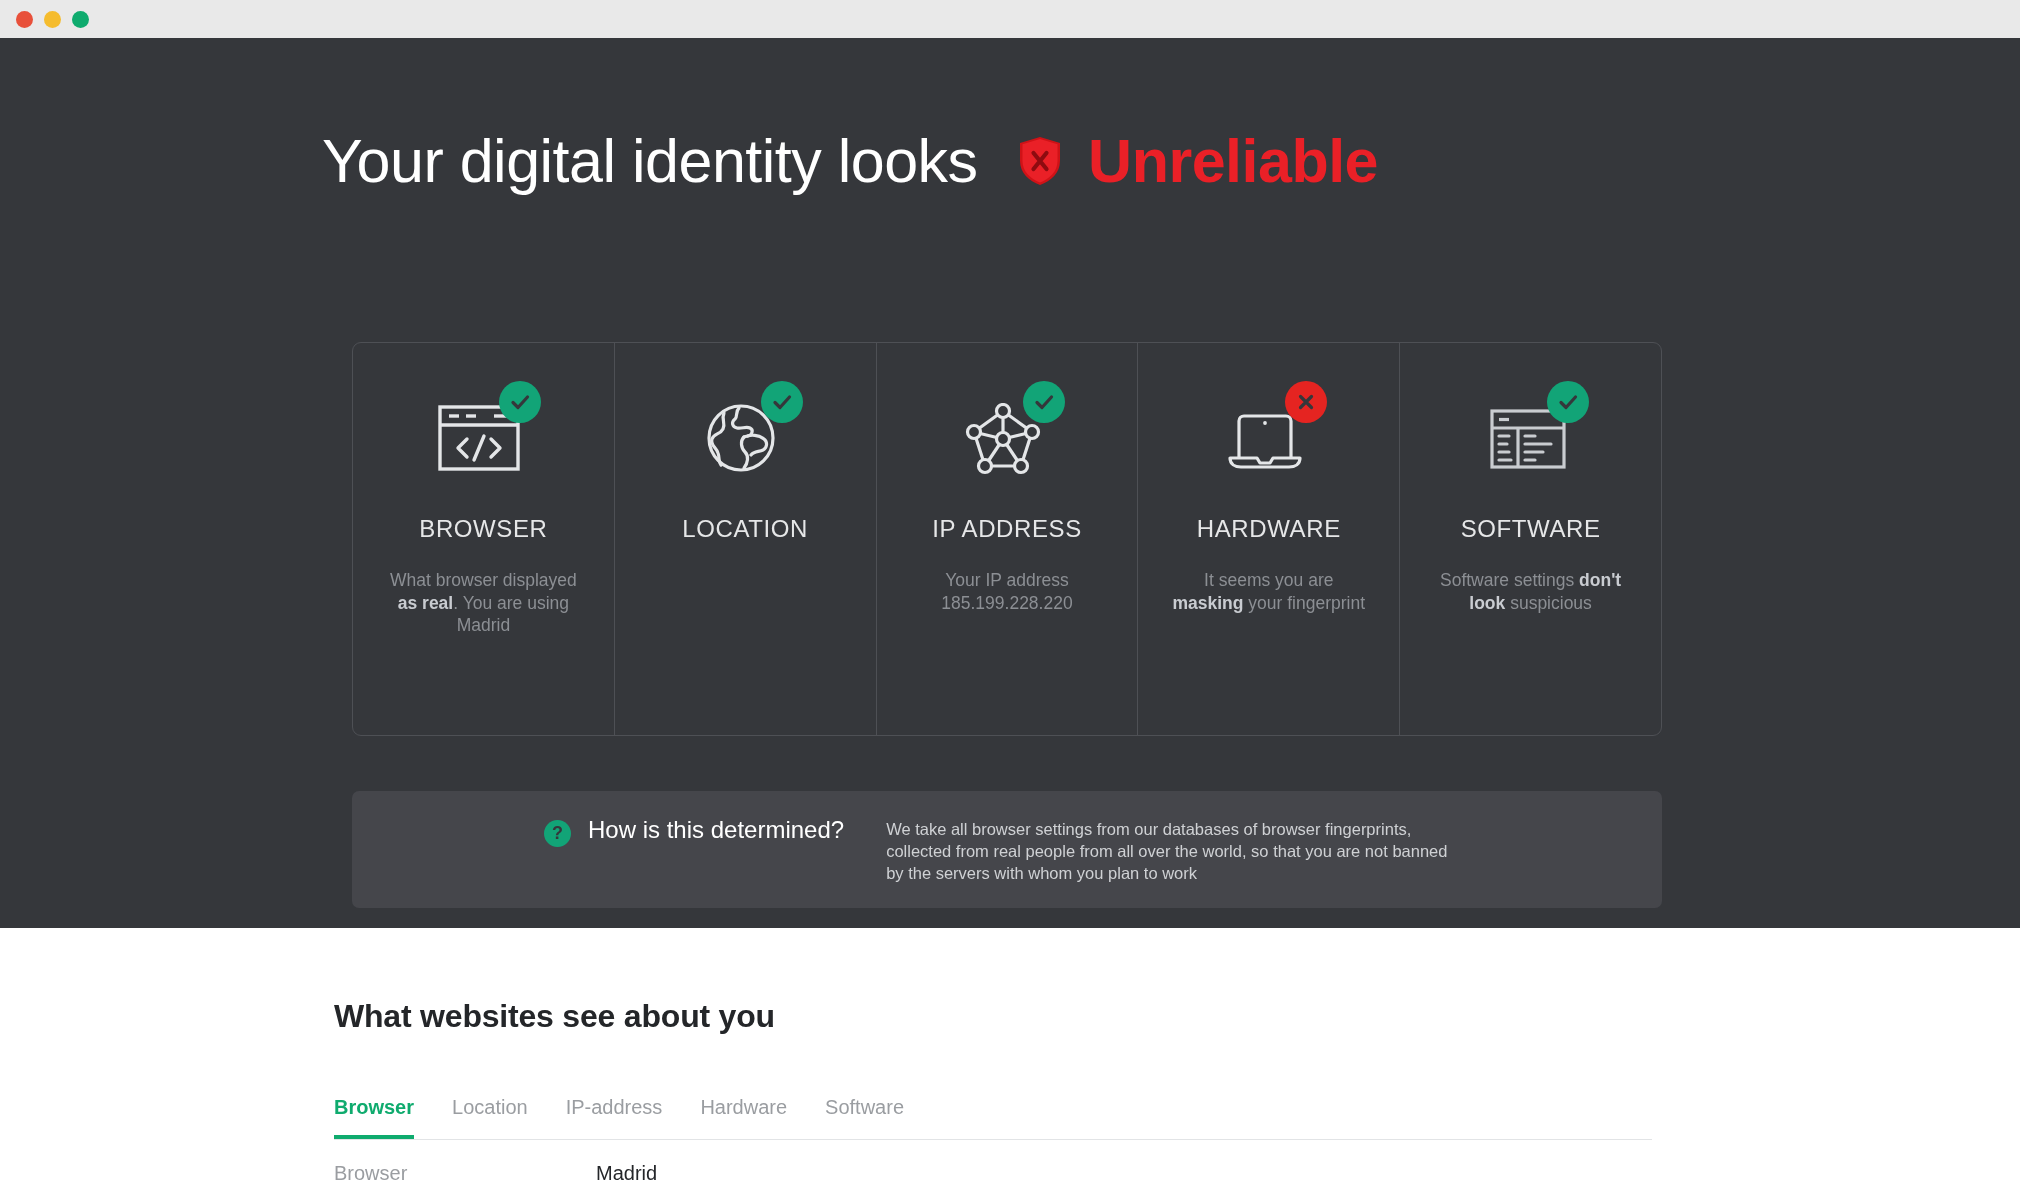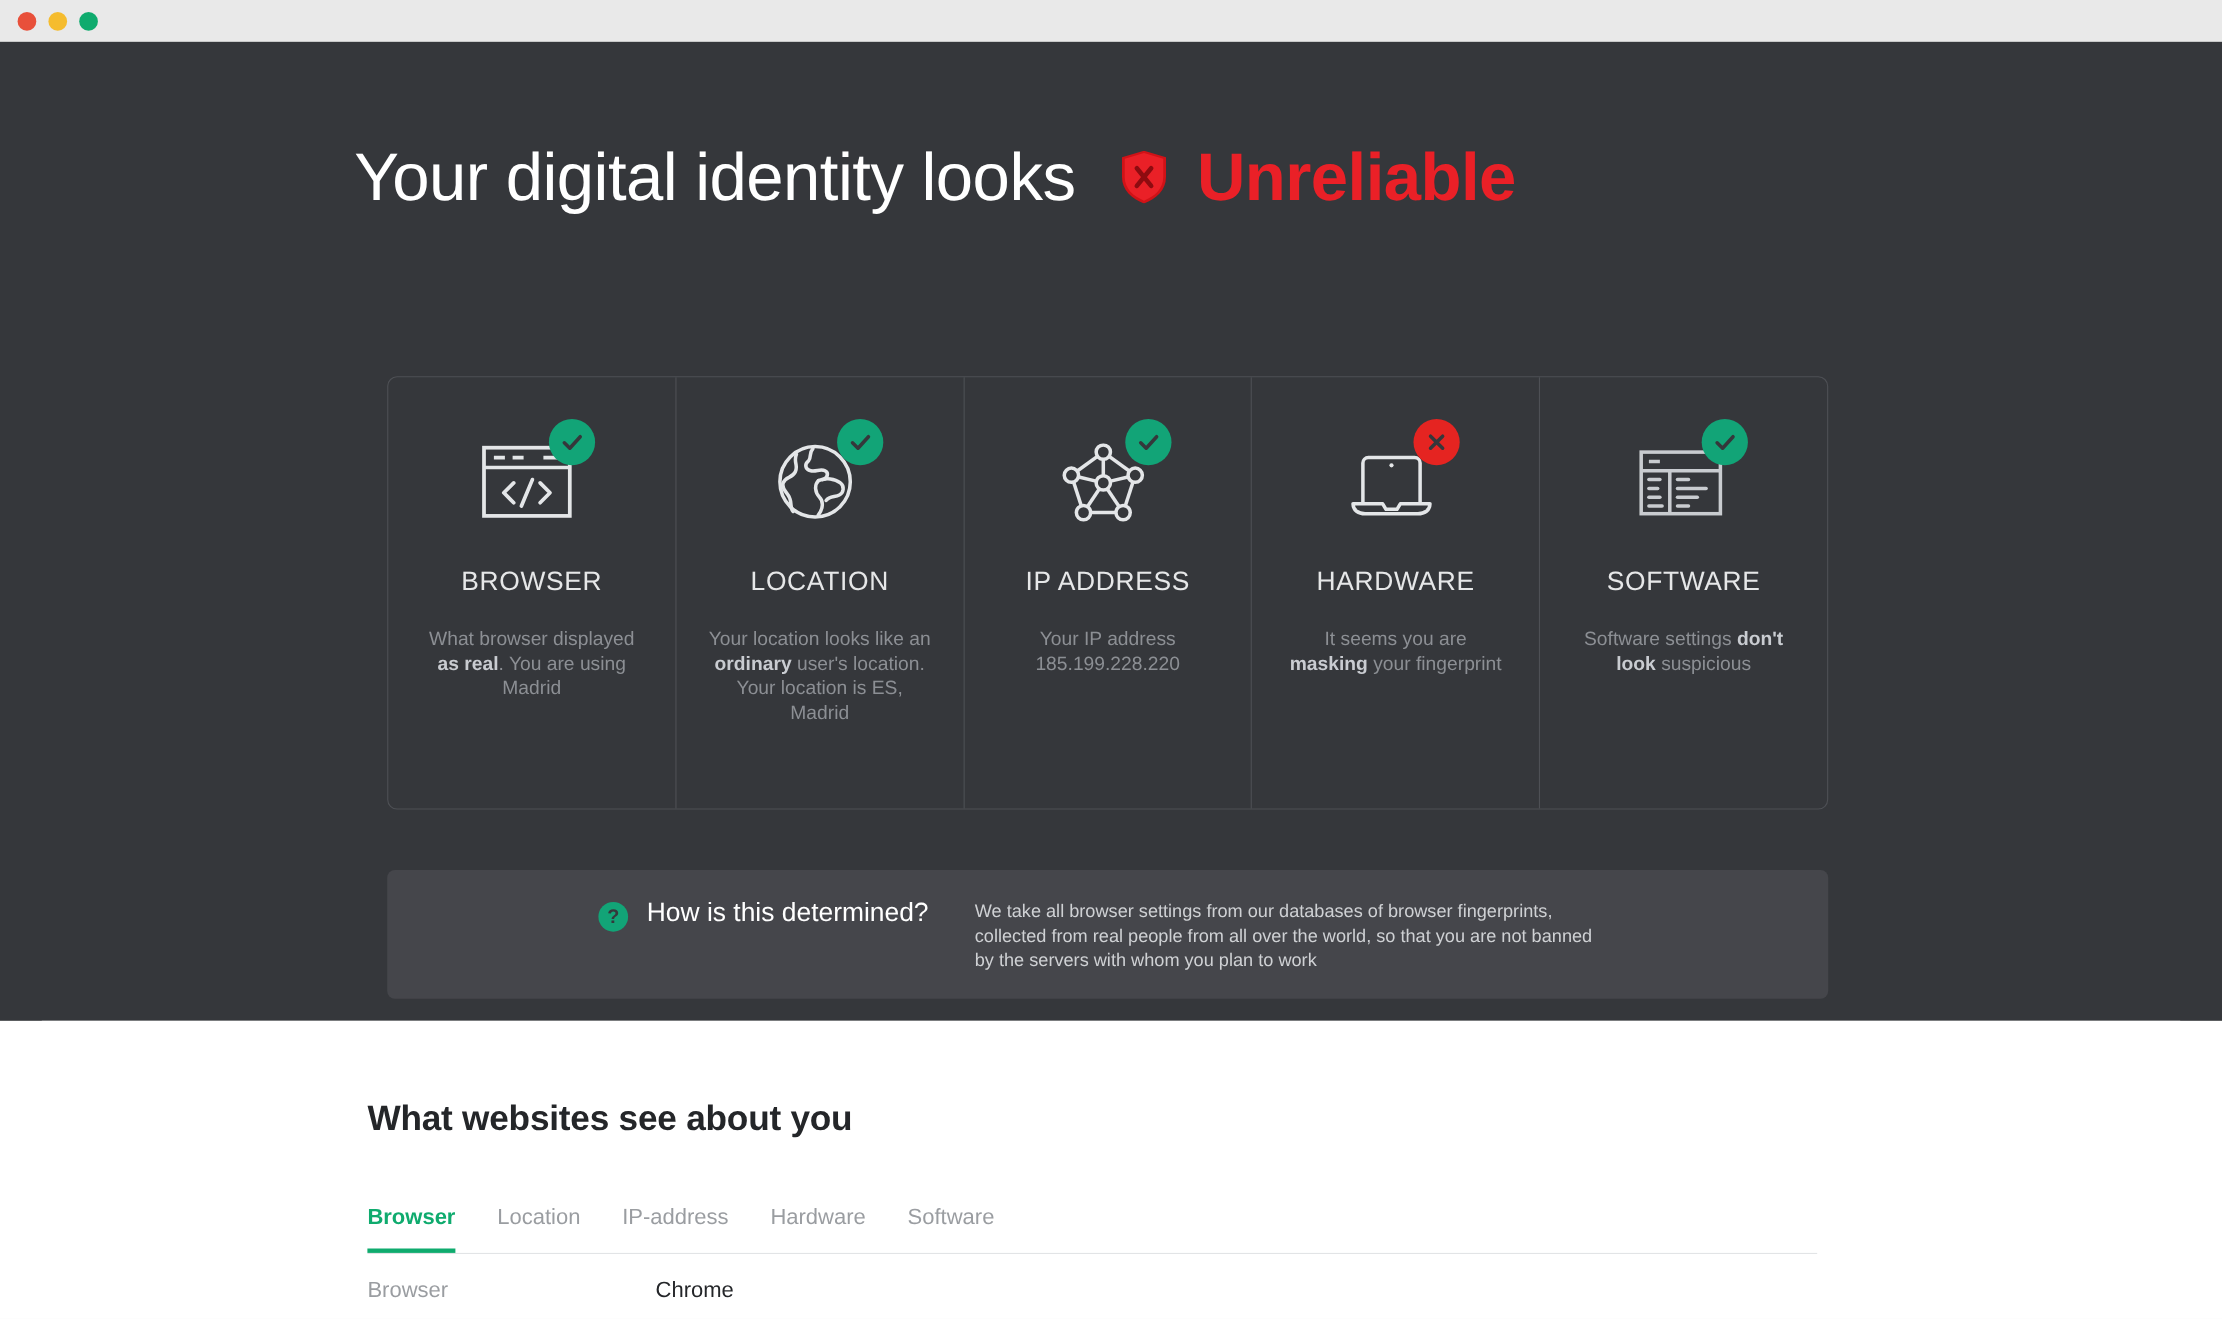--- a/index.html
+++ b/index.html
@@ -268,21 +268,20 @@
           <path d="M45 34 C41 38 42 45 46 49 C50 53 49 60 45 65" fill="none" stroke="#e4e6e8" stroke-width="3.2" stroke-linecap="round" stroke-linejoin="round"></path>
           <path d="M45 34 C52 31 60 32 65 36 C69 39 68 45 64 47 C60 49 55 48 52 52" fill="none" stroke="#e4e6e8" stroke-width="3.2" stroke-linecap="round" stroke-linejoin="round"></path>
         </svg>
         <div class="status-dot status-ok">
           <svg width="22" height="22" viewBox="0 0 22 22">
             <path d="M4 11.5 L9 16.5 L18.5 6" fill="none" stroke="#35373b" stroke-width="3.2" stroke-linecap="round" stroke-linejoin="round"></path>
           </svg>
         </div>
       </div>
       <div class="card-title">LOCATION</div>
-      <div class="card-desc"><span>Your location looks like an </span><b>ordinary</b><span> user's location. Your location is ES, Madrid</span></div>
     </div>
 
     <div class="card">
       <div class="card-icon-wrap">
         <svg class="main-ico" width="92" height="72" viewBox="0 0 92 72">
           <g stroke="#e4e6e8" stroke-width="3.2" fill="none">
             <line x1="42" y1="8" x2="13" y2="29"></line>
             <line x1="42" y1="8" x2="71" y2="29"></line>
             <line x1="13" y1="29" x2="24" y2="63"></line>
             <line x1="71" y1="29" x2="60" y2="63"></line>
@@ -374,16 +373,16 @@
     <div class="tab active">Browser</div>
     <div class="tab">Location</div>
     <div class="tab">IP-address</div>
     <div class="tab">Hardware</div>
     <div class="tab">Software</div>
   </div>
 
   <div id="detail-rows">
     <div class="detail-row">
       <div class="detail-key">Browser</div>
-      <div class="detail-val">Chrome</div>
+      <div class="detail-val">Madrid</div>
     </div>
   </div>
 </div>
 
 </body></html>

